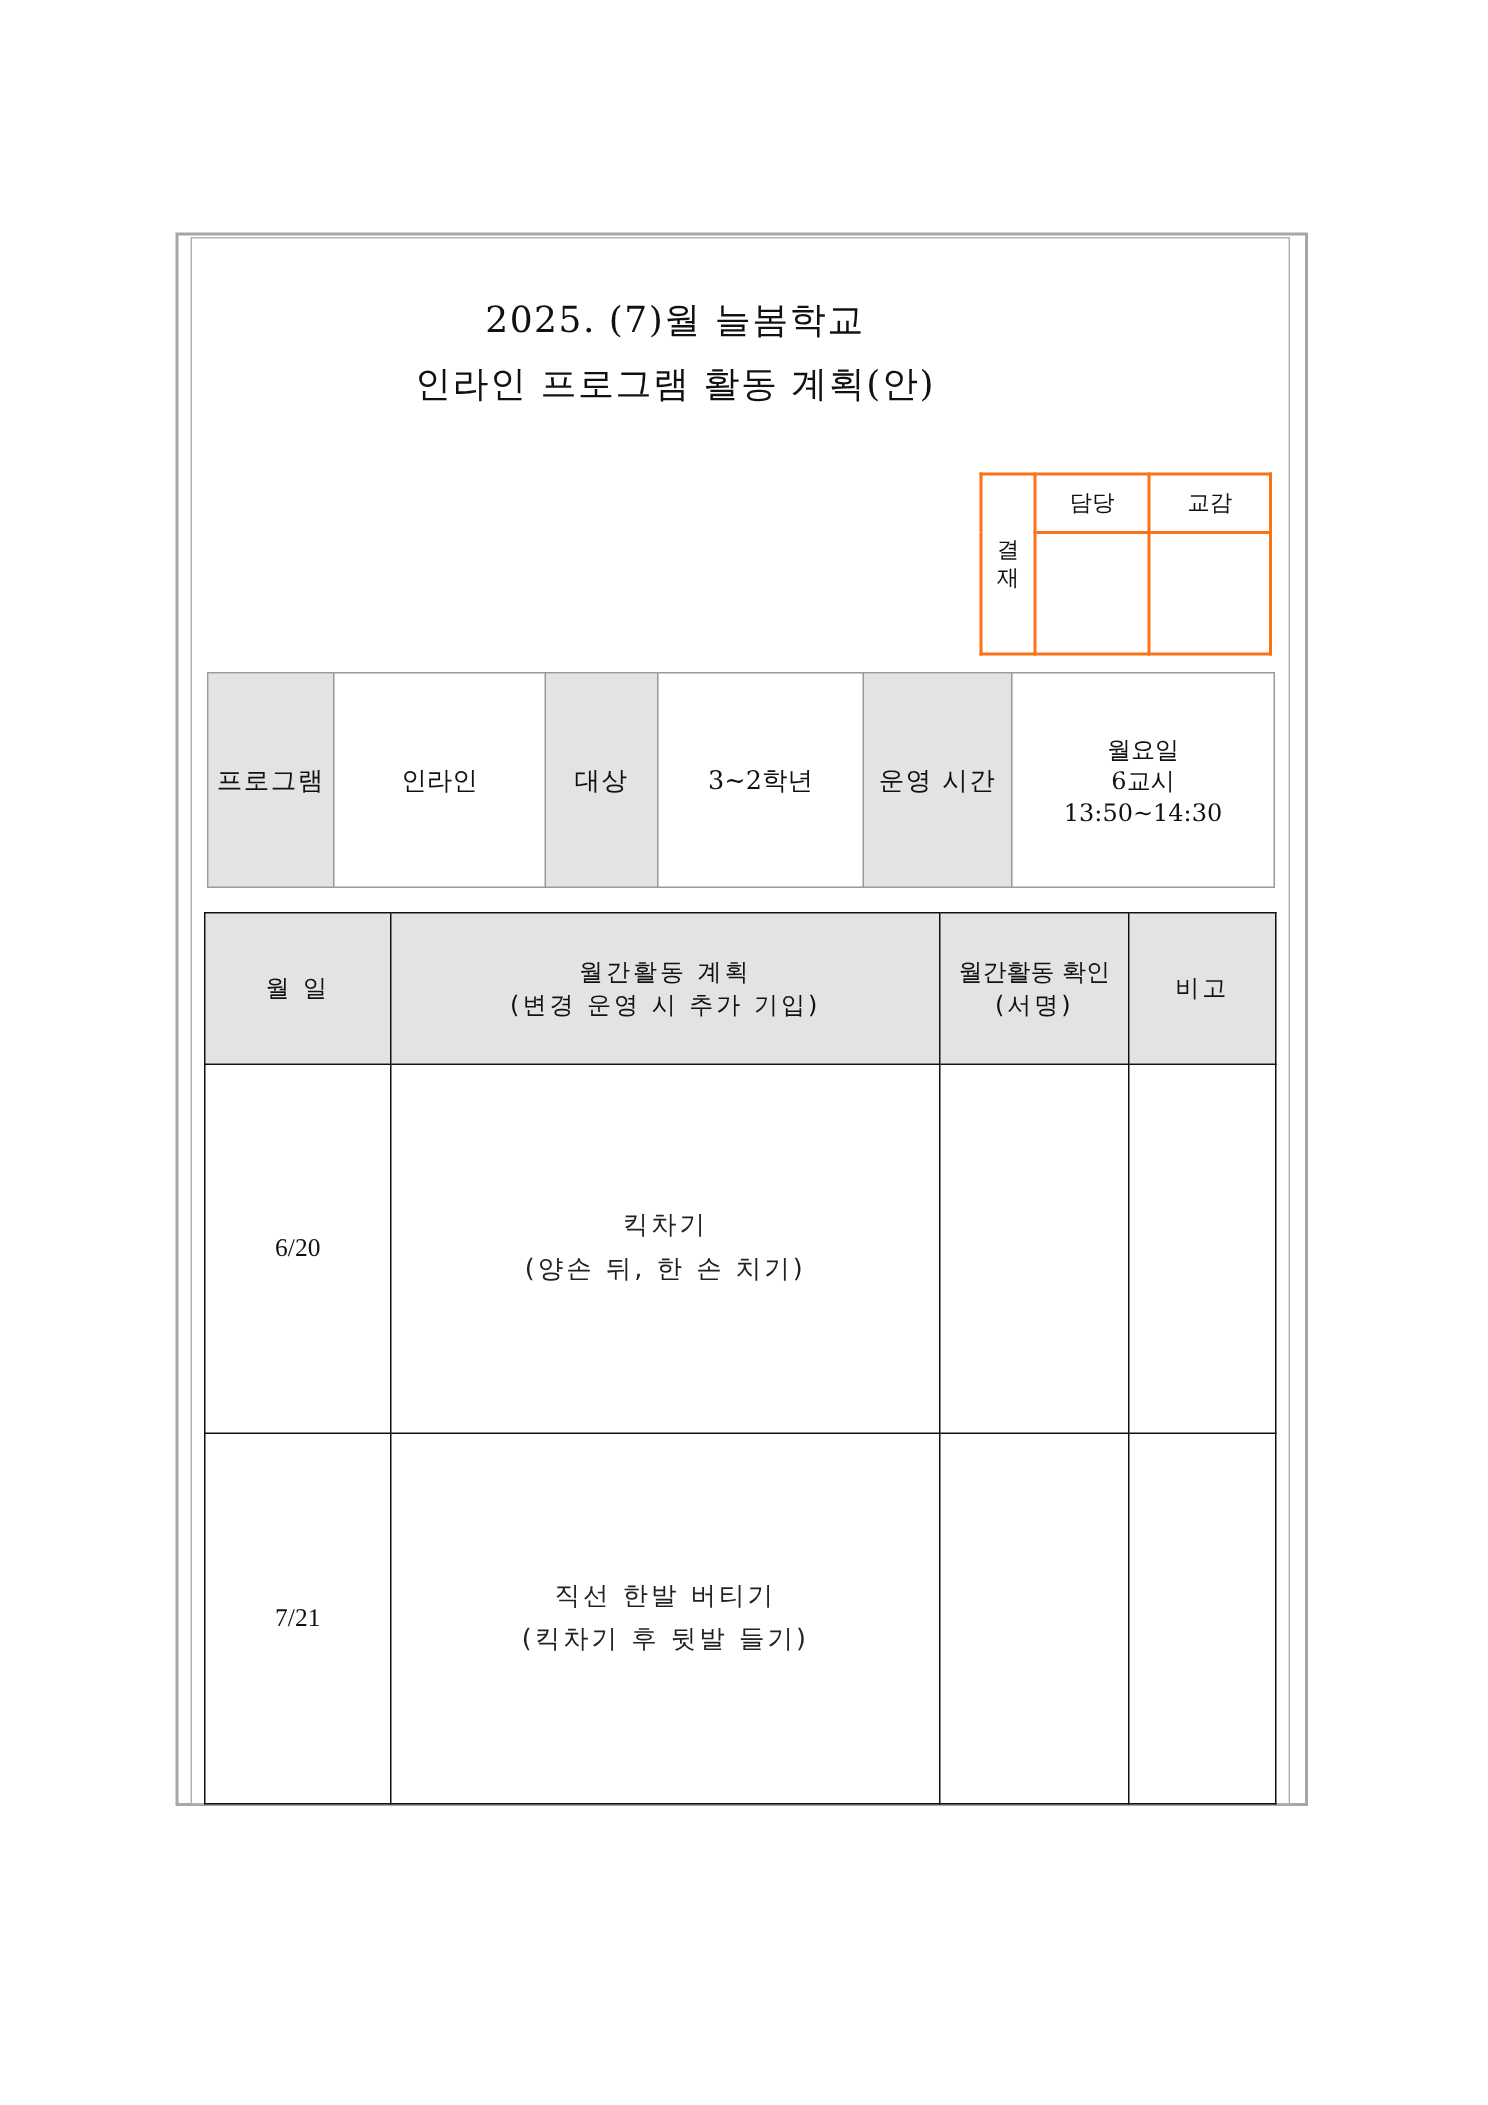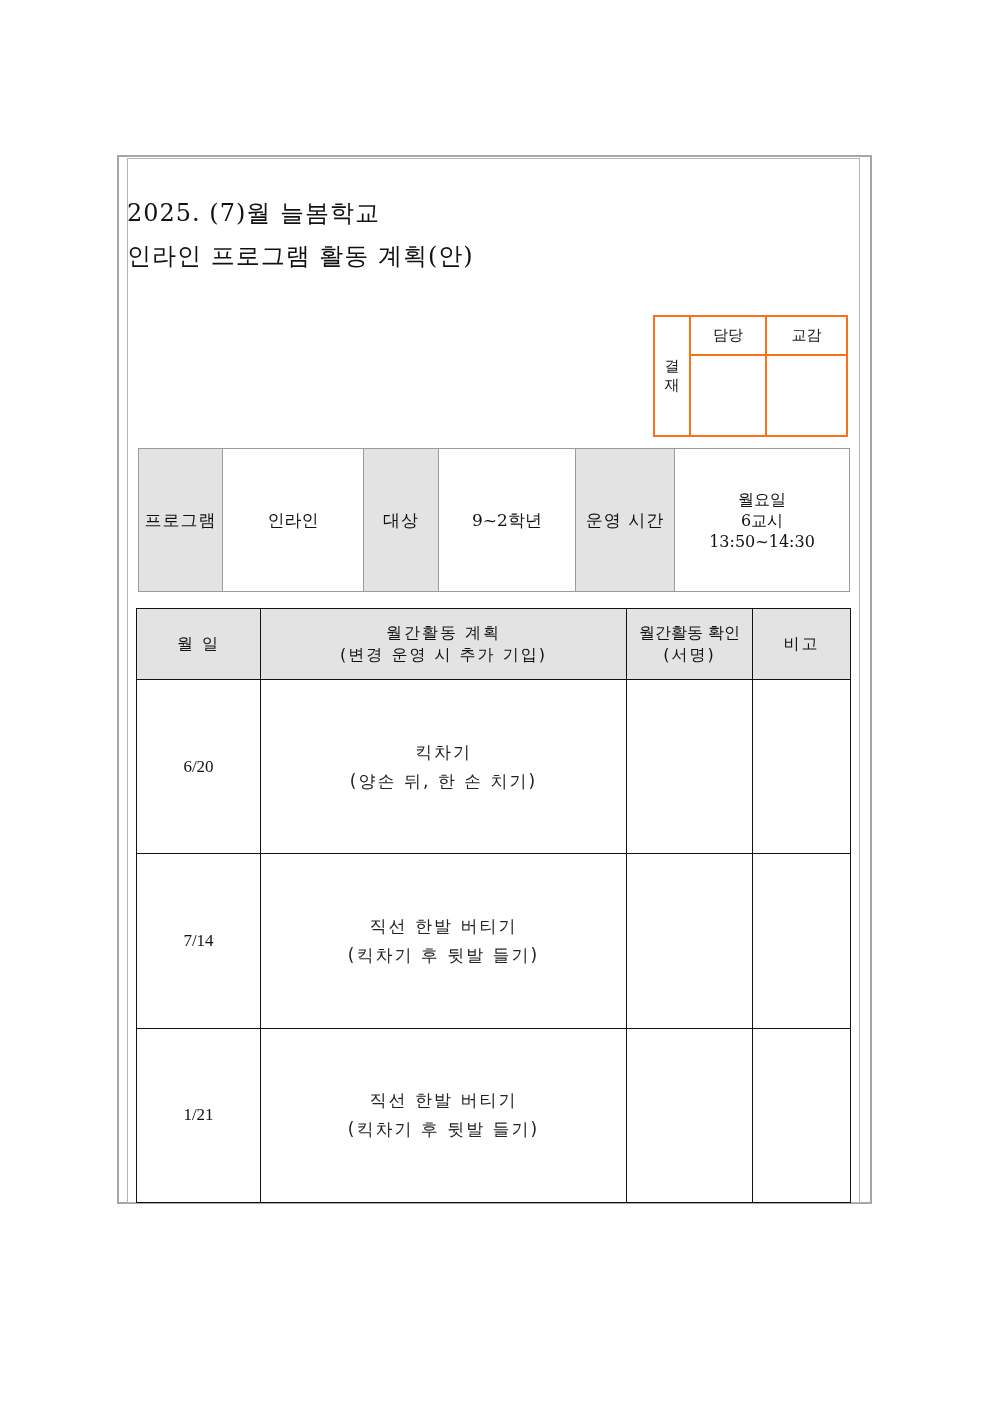--- a/index.html
+++ b/index.html
@@ -2,21 +2,21 @@
 <html><head>
 <meta charset="utf-8">
 <style>
   html, body { margin:0; padding:0; background:#ffffff; }
   body { width:992px; height:1403px; position:relative; overflow:hidden;
          font-family:"DejaVu Serif","Liberation Serif",serif; color:#111; }
   .outer { position:absolute; left:117px; top:155px; width:755px; height:1049px;
            border:2px solid #a6a6a6; box-sizing:border-box; }
   .inner { position:absolute; left:127px; top:158px; width:733px; height:1045px;
            border:1px solid #b4b4b4; box-sizing:border-box; }
-  .title { position:absolute; left:127px; width:646px; 
+  .title { position:absolute; left:127px; width:646px; text-align:center;
            font-size:24px; letter-spacing:1px; }
   .t1 { top:197px; }
   .t2 { top:240px; }
 
   table { border-collapse:collapse; position:absolute; table-layout:fixed; }
   td { text-align:center; vertical-align:middle; padding:0; box-sizing:border-box; }
 
   .approval { left:653px; top:315px; width:193px; height:120px; }
   .approval td { border:2px solid #f97316; font-size:15px; font-family:"DejaVu Sans","Liberation Sans",sans-serif; }
   .approval .lbl { line-height:19px; }
@@ -72,21 +72,21 @@
       <col style="width:75px">
     <col style="width:137px">
       <col style="width:99px">
       <col style="width:175px">
   </colgroup>
   <tbody>
       <tr>
     <td class="hd">프로그램</td>
     <td>인라인</td>
     <td class="hd">대상</td>
-    <td>9~2학년</td>
+    <td>3~2학년</td>
     <td class="hd">운영 시간</td>
     <td class="multi">
       <div>월요일</div>
       <div>6교시</div>
       <div>13:50~14:30</div>
     </td>
   </tr>
 </tbody>
   </table>
 
@@ -115,32 +115,23 @@
     <td class="date">6/20</td>
     <td class="plan">
       <div>킥차기</div>
       <div>(양손 뒤, 한 손 치기)</div>
     </td>
     <td></td>
     <td></td>
   </tr>
 
 
-  <tr class="row">
-    <td class="date">7/14</td>
-    <td class="plan">
-      <div>직선 한발 버티기</div>
-      <div>(킥차기 후 뒷발 들기)</div>
-    </td>
-    <td></td>
-    <td></td>
-  </tr>
 
   <tr class="row">
-    <td class="date">1/21</td>
+    <td class="date">7/21</td>
     <td class="plan">
       <div>직선 한발 버티기</div>
       <div>(킥차기 후 뒷발 들기)</div>
     </td>
     <td></td>
     <td></td>
   </tr>
 </tbody>
   </table>
 

